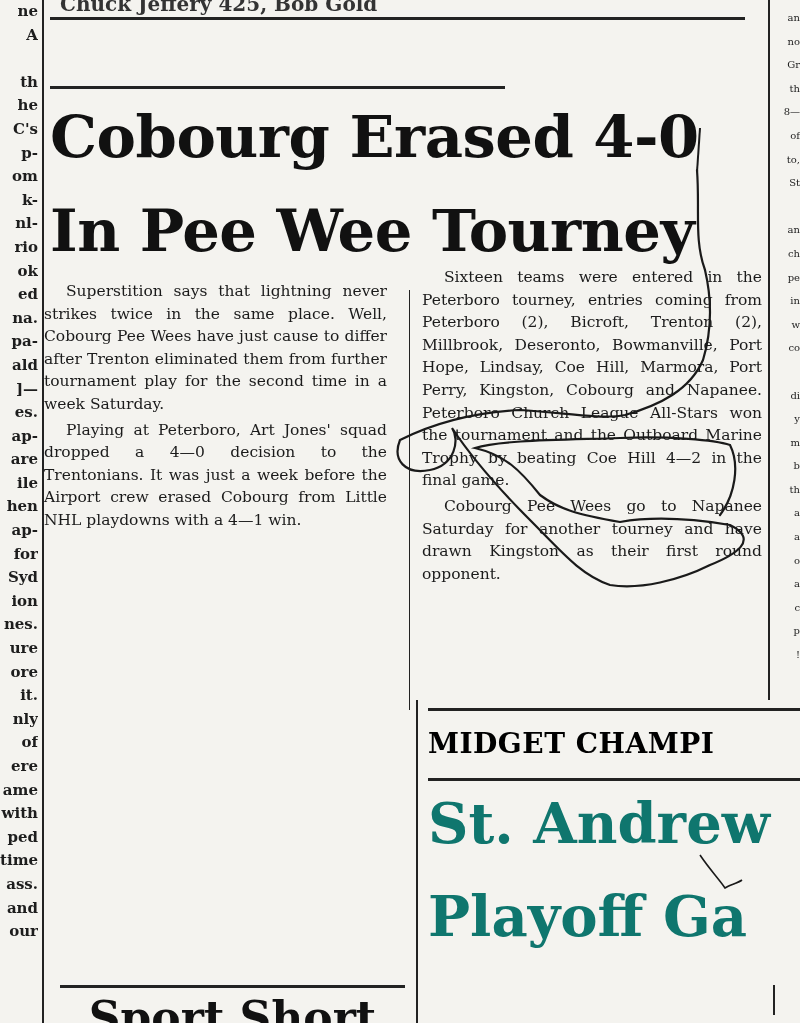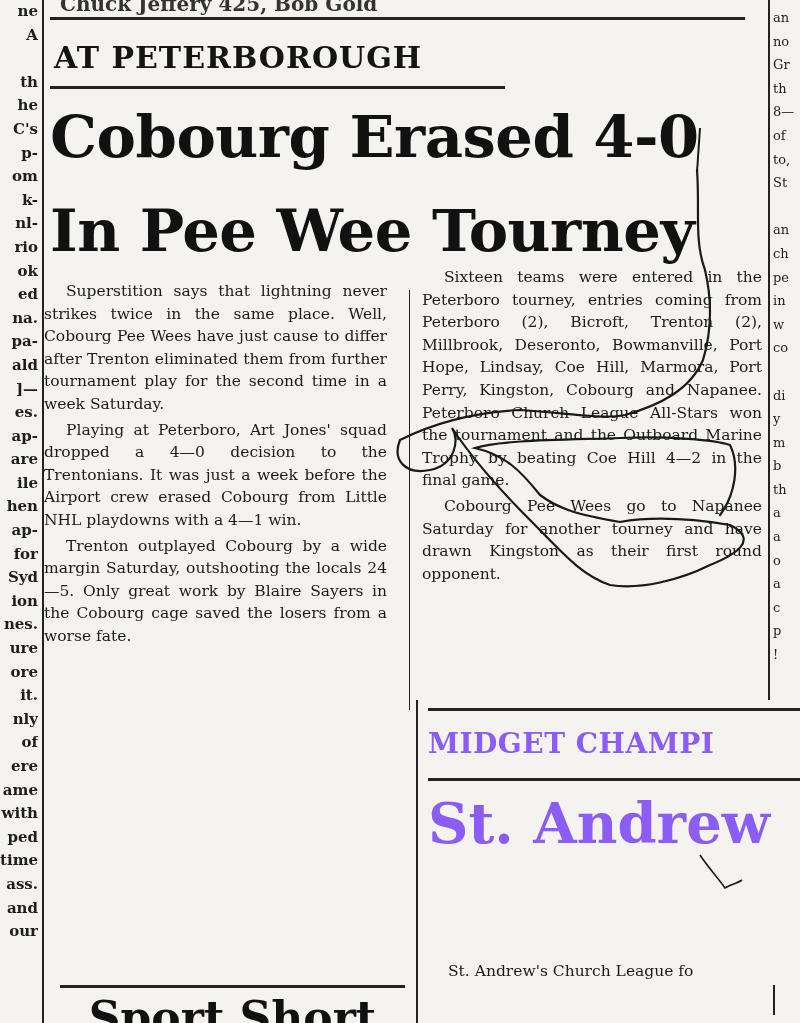--- a/index.html
+++ b/index.html
@@ -17,22 +17,22 @@
     
     .edge-left {
       position: absolute; left: 0; top: 0; width: 38px;
       font-family: "DejaVu Serif", serif; font-weight: bold;
       font-size: 15px; line-height: 23.6px; text-align: right;
       color: #1d1d1d; white-space: nowrap; overflow: hidden;
     }
     .edge-right {
       position: absolute; left: 773px; top: 6px; width: 27px;
       font-family: "DejaVu Serif", serif;
-      font-size: 13px; line-height: 23.6px;
-      color: #1d1d1d; white-space: nowrap; overflow: hidden;
+      font-size: 10px; line-height: 23.6px;
+      color: #1d1d1d; white-space: nowrap; overflow: hidden; text-align: right;
     }
 
     .top-cut {
       position: absolute; left: 60px; top: -8px; width: 680px;
       font-size: 20px; color: #333; white-space: nowrap; overflow: hidden;
       font-weight: bold;
     }
 
     .kicker {
       position: absolute; left: 54px; top: 40px;
@@ -50,26 +50,26 @@
       position: absolute;
       font-family: "DejaVu Serif", serif;
       font-size: 15.5px; line-height: 22.6px;
       color: #1b1b1b; text-align: justify;
     }
     .body-col p { margin: 0 0 3px 0; text-indent: 22px; }
 
     .kicker2 {
       position: absolute; left: 428px; top: 727px;
       font-family: "DejaVu Serif", serif; font-weight: 900;
-      font-size: 28px; letter-spacing: 0.5px; color: #8b5cf6; white-space: nowrap;
+      font-size: 28px; letter-spacing: 0.5px; color: #000000; white-space: nowrap;
     }
     .headline2 {
       position: absolute; left: 428px;
       font-family: "DejaVu Serif", serif; font-weight: bold;
-      font-size: 56px; color: #8b5cf6; white-space: nowrap; line-height: 1;
+      font-size: 56px; color: #0f766e; white-space: nowrap; line-height: 1;
     }
 
     .bottom-cut {
       position: absolute; left: 60px; top: 996px; width: 345px; height: 27px; overflow: hidden;
       font-family: "DejaVu Serif", serif; font-weight: bold; font-size: 44px; color: #111;
       white-space: nowrap; line-height: 1; text-align: center;
     }
     svg.scribble { position: absolute; left: 0; top: 0; pointer-events: none; }
   </style>
 </head>
@@ -149,49 +149,47 @@
       <div>a</div>
       <div>o</div>
       <div>a</div>
       <div>c</div>
       <div>p</div>
       <div>!</div>
     </div>
   <div class="rule-v" style="left:768px; top:0; height:700px;"></div>
 
   <div class="rule-h" style="left:50px; top:17px; width:695px;"></div>
-  <div class="kicker">AT PETERBOROUGH</div>
   <div class="rule-h" style="left:50px; top:86px; width:455px;"></div>
 
   <div class="headline" style="top:108px;">Cobourg Erased 4-0</div>
   <div class="headline" style="top:202px;">In Pee Wee Tourney</div>
 
   <div class="body-col" style="left:44px; top:280px; width:343px;" id="col1">
       <p>Superstition says that lightning never strikes twice in the same place. Well, Cobourg Pee Wees have just cause to differ after Trenton eliminated them from further tournament play for the second time in a week Saturday.</p>
       <p>Playing at Peterboro, Art Jones' squad dropped a 4—0 decision to the Trentonians. It was just a week before the Airport crew erased Cobourg from Little NHL playdowns with a 4—1 win.</p>
-      <p>Trenton outplayed Cobourg by a wide margin Saturday, outshooting the locals 24—5. Only great work by Blaire Sayers in the Cobourg cage saved the losers from a worse fate.</p>
     </div>
 
   <div class="rule-v" style="left:409px; top:290px; height:420px; width:1px;"></div>
   <div class="rule-v" style="left:416px; top:700px; height:323px; width:2px;"></div>
 
   <div class="body-col" style="left:422px; top:266px; width:340px;" id="col2">
       <p>Sixteen teams were entered in the Peterboro tourney, entries coming from Peterboro (2), Bicroft, Trenton (2), Millbrook, Deseronto, Bowmanville, Port Hope, Lindsay, Coe Hill, Marmora, Port Perry, Kingston, Cobourg and Napanee. Peterboro Church League All-Stars won the tournament and the Outboard Marine Trophy by beating Coe Hill 4—2 in the final game.</p>
       <p>Cobourg Pee Wees go to Napanee Saturday for another tourney and have drawn Kingston as their first round opponent.</p>
     </div>
 
   <div class="rule-h" style="left:60px; top:985px; width:345px;"></div>
   <div class="bottom-cut">Sport Short</div>
 
   <div class="rule-h" style="left:428px; top:708px; width:372px;"></div>
   <div class="kicker2">MIDGET CHAMPI</div>
   <div class="rule-h" style="left:428px; top:778px; width:372px;"></div>
   <div class="headline2" style="top:795px;">St. Andrew</div>
+  <div class="headline2" style="top:888px;">Playoff Ga</div>
   <div class="body-col" style="left:428px; top:960px; width:372px; text-align:left; white-space:nowrap; overflow:hidden;">
-    <div style="text-indent:20px;">St. Andrew's Church League fo</div>
   </div>
   <div class="rule-v" style="left:773px; top:985px; height:30px;"></div>
 
   <svg class="scribble" width="800" height="1023">
     <path d="M697,170 C700,210 694,240 705,270 C712,300 712,330 703,360 C690,390 660,405 625,415 C600,420 560,412 520,410
              C480,412 440,420 400,440 C392,460 405,475 430,470 C455,465 460,440 452,428
              C470,455 500,490 530,520 C560,550 580,575 610,585 C640,590 680,580 710,565
              C735,555 760,540 730,525 C700,520 660,515 620,522 C580,515 560,510 540,495
              C520,470 505,455 475,448 C500,440 560,440 620,438 C670,436 715,440 730,445
              C740,465 735,495 720,515" fill="none" stroke="#1a1a1a" stroke-width="2.2" stroke-linecap="round"></path>

